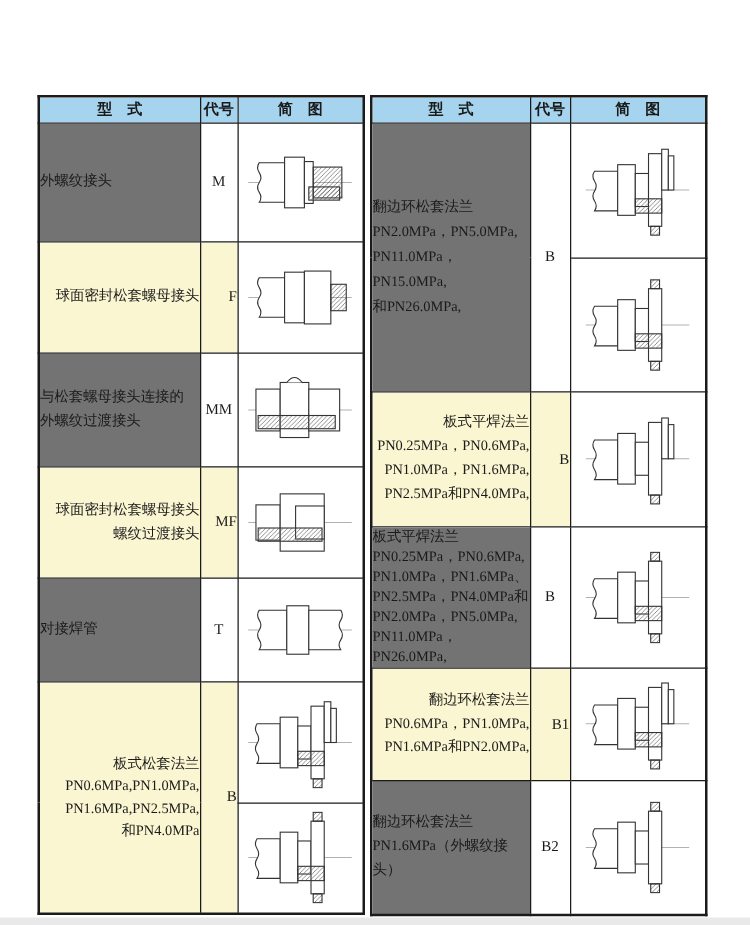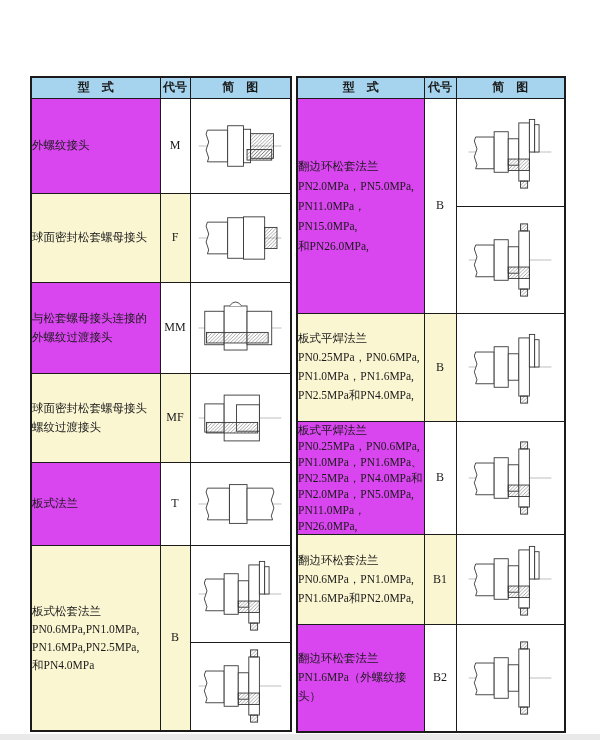--- a/index.html
+++ b/index.html
@@ -23,23 +23,23 @@
     border-collapse:collapse;table-layout:fixed;
     background:#fff;border:2px solid #1b1b1b;
   }
   table.ftable th,table.ftable td{
     border:1px solid #1b1b1b;padding:0;overflow:hidden;
   }
   table.ftable th{
     background:var(--header-bg,#a6d4ee);
     font-size:12px;font-weight:bold;text-align:center;
   }
-  td.type{padding:0 6px;vertical-align:middle;font-size:11.5px;text-align:left;background:#d946ef;}
+  td.type{padding:0 6px;vertical-align:middle;font-size:11.5px;text-align:left;background:#737373;}
   td.code{text-align:center;vertical-align:middle;font-size:12px;background:#fff;}
-  td.hl{background:var(--highlight-bg,#fbf6d2);}
+  td.hl{background:var(--highlight-bg,#fbf6d2);text-align:right;}
   td.diag{text-align:center;vertical-align:middle;background:#fff;}
   td.diag svg{display:block;margin:0 auto;}
   .bottom-edge{
     position:absolute;left:0;bottom:0;width:600px;height:6px;
     background:#e9e9e9;
   }
 </style>
 </head>
 <body>
 
@@ -146,21 +146,21 @@
                   <rect x="8" y="26" width="22" height="32" stroke="#333" stroke-width="1" fill="#fff"></rect>
                   <rect x="30" y="16" width="40" height="52" stroke="#333" stroke-width="1" fill="#fff"></rect>
                   <rect x="44" y="27" width="26" height="30" stroke="#333" stroke-width="1" fill="#fff"></rect>
                   <rect x="10" y="47" width="58" height="12" fill="url(#hp4)" stroke="#333"></rect>
                 </svg>
               </td>
             </tr>
             <tr style="height:83px">
               <td class="type" rowspan="1">
                 <div style="line-height:19px">
-                  <div>板式法兰</div>
+                  <div>对接焊管</div>
                 </div>
               </td>
               <td class="code" rowspan="1">T</td>
               <td class="diag">
                 <svg viewBox="0 0 96 84" width="90" height="74">
                   <defs>
                     <pattern id="hp5" width="4" height="4" patternUnits="userSpaceOnUse">
                       <path d="M0 4 L4 0" stroke="#555" stroke-width="0.6"></path>
                     </pattern>
                   </defs>

